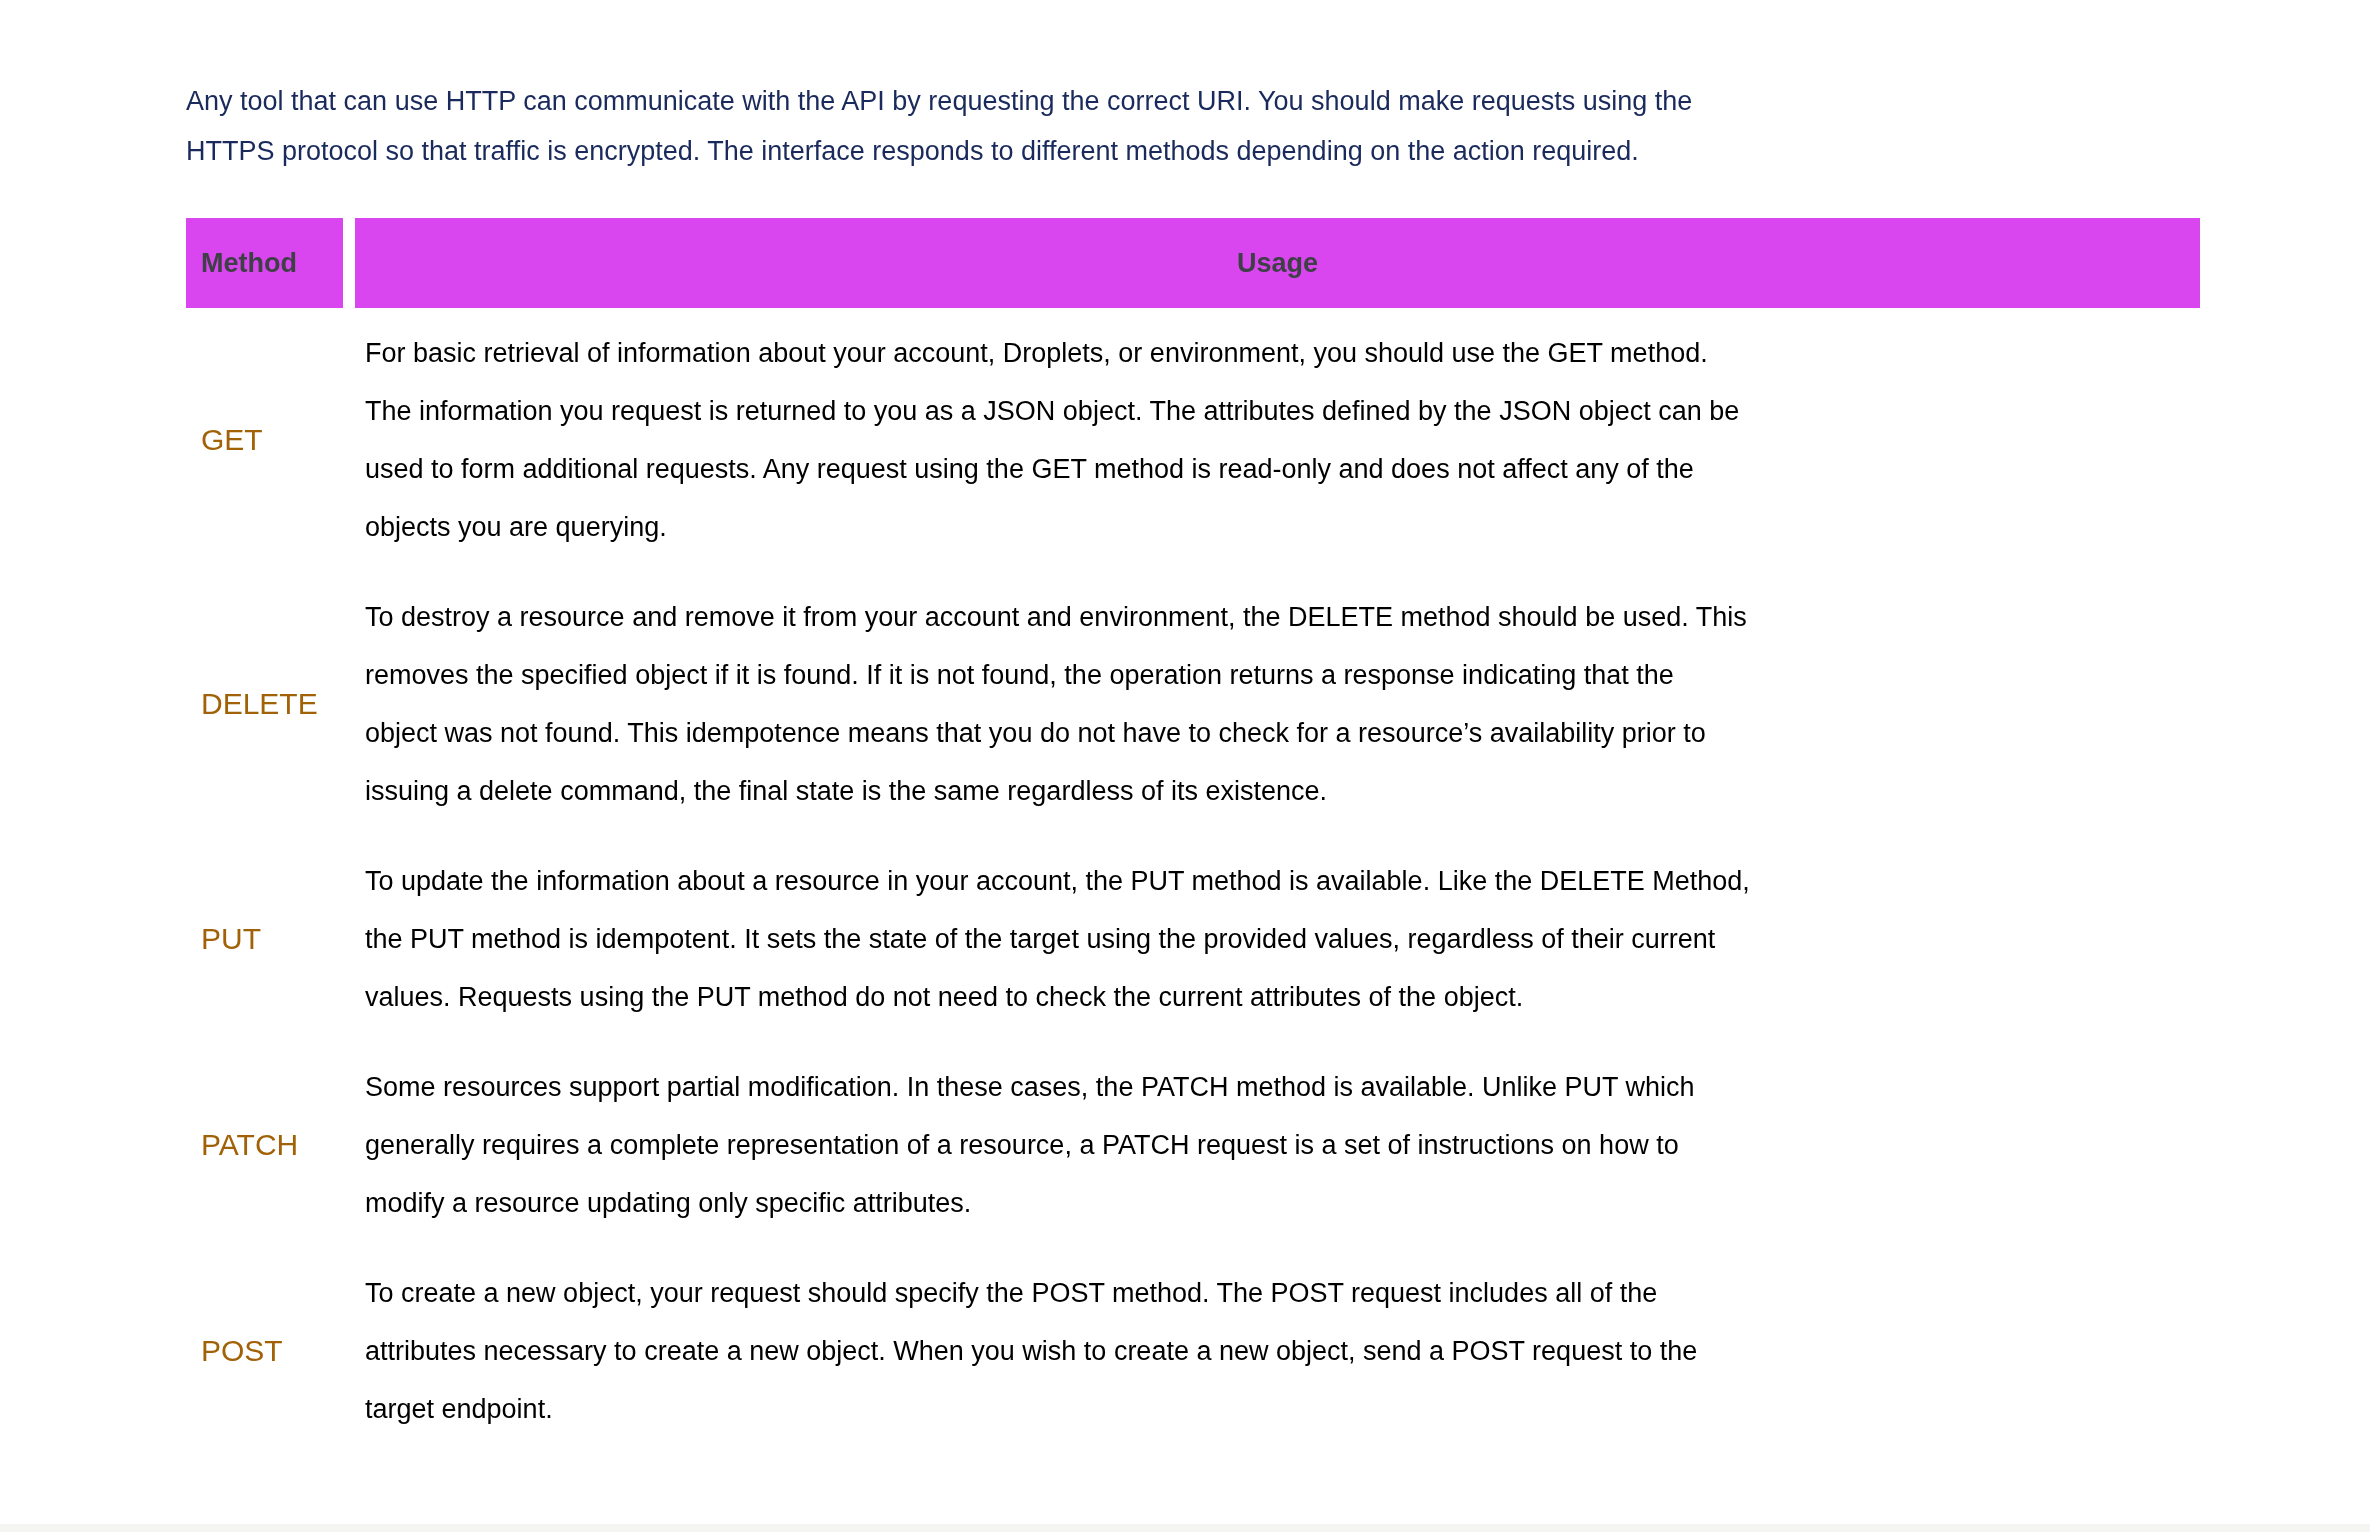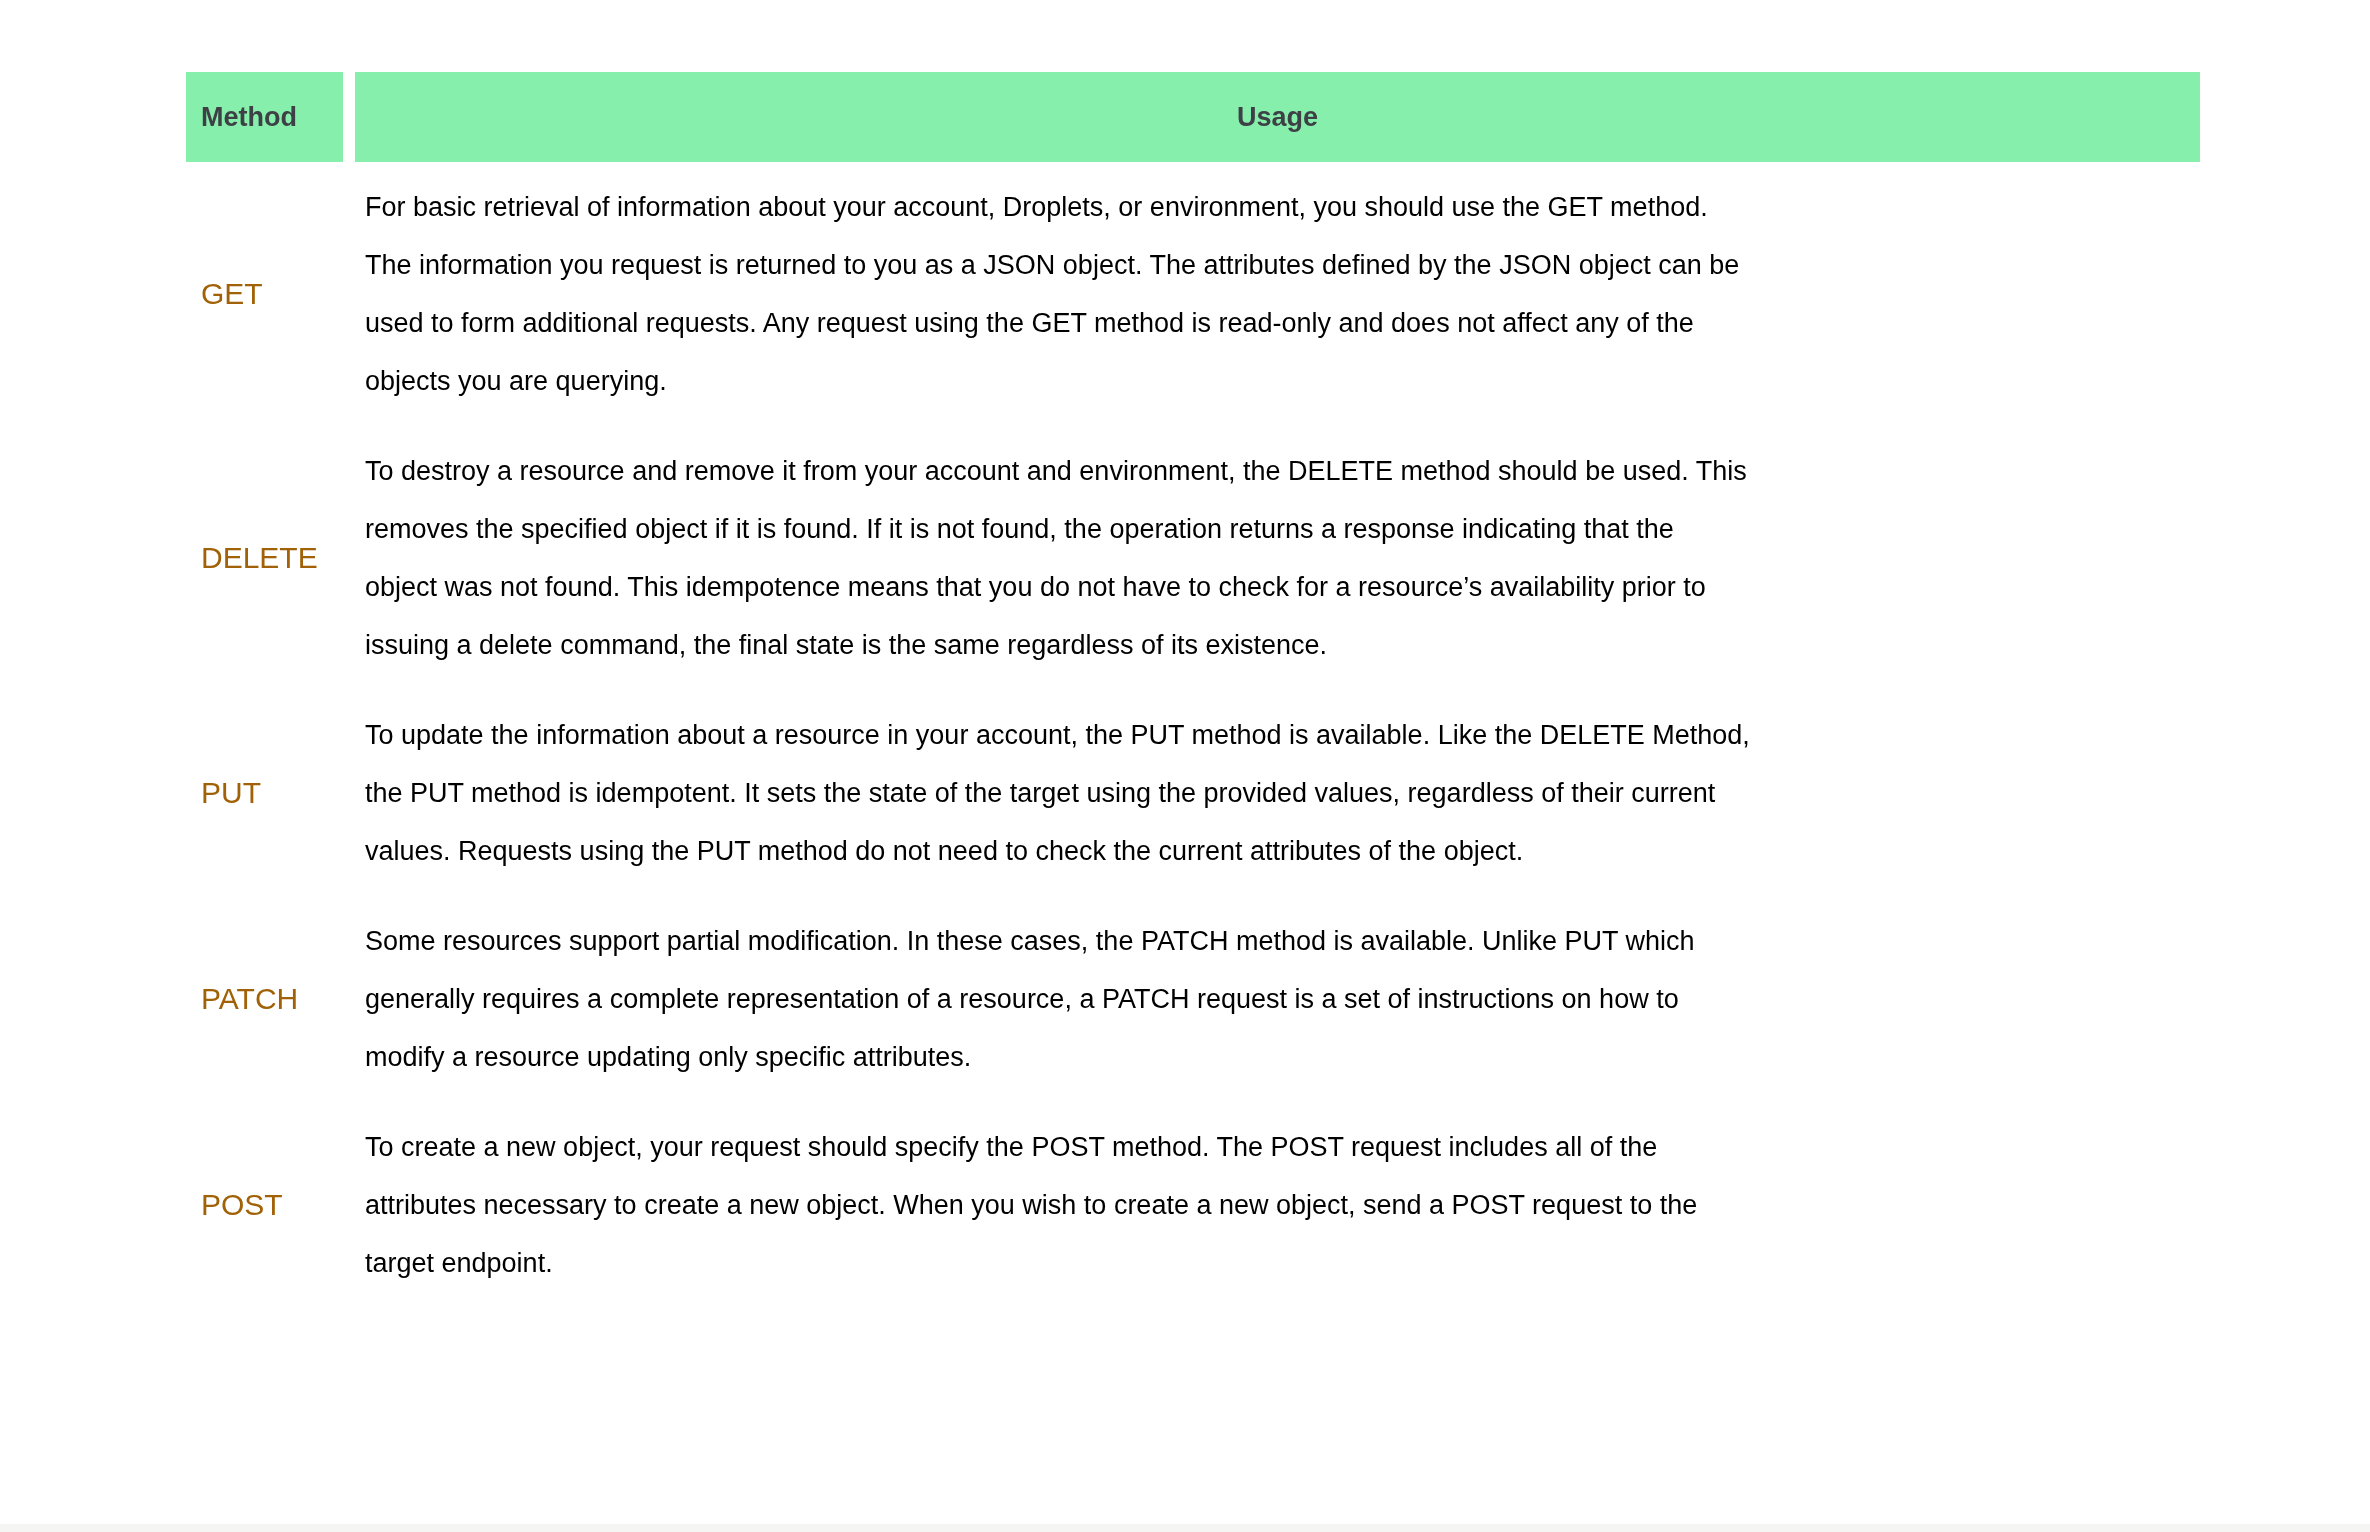--- a/index.html
+++ b/index.html
@@ -31,21 +31,21 @@
   table.methods-table {
     margin-top: 42px;
     margin-left: -12px;
     width: 2038px;
     border-collapse: separate;
     border-spacing: 12px 0;
     table-layout: fixed;
   }
   col.col-method { width: 157px; }
   table.methods-table th {
-    background: #86efac;
+    background: #d946ef;
     height: 90px;
     font-size: 27px;
     font-weight: 600;
     color: #3d4045;
     vertical-align: middle;
   }
   th.th-method {
     text-align: left;
     padding-left: 15px;
   }
@@ -74,20 +74,22 @@
     height: 8px;
     background: #f5f5f4;
   }
 </style>
 </head>
 <body>
 
 <div class="content">
 
 
+  <p class="intro">Any tool that can use HTTP can communicate with the API by requesting the correct URI. You should make requests using the
+HTTPS protocol so that traffic is encrypted. The interface responds to different methods depending on the action required.</p>
 
   <table class="methods-table">
     <colgroup>
       <col class="col-method">
       <col class="col-usage">
     </colgroup>
     <thead>
       <tr>
         <th class="th-method">Method</th>
         <th class="th-usage">Usage</th>

